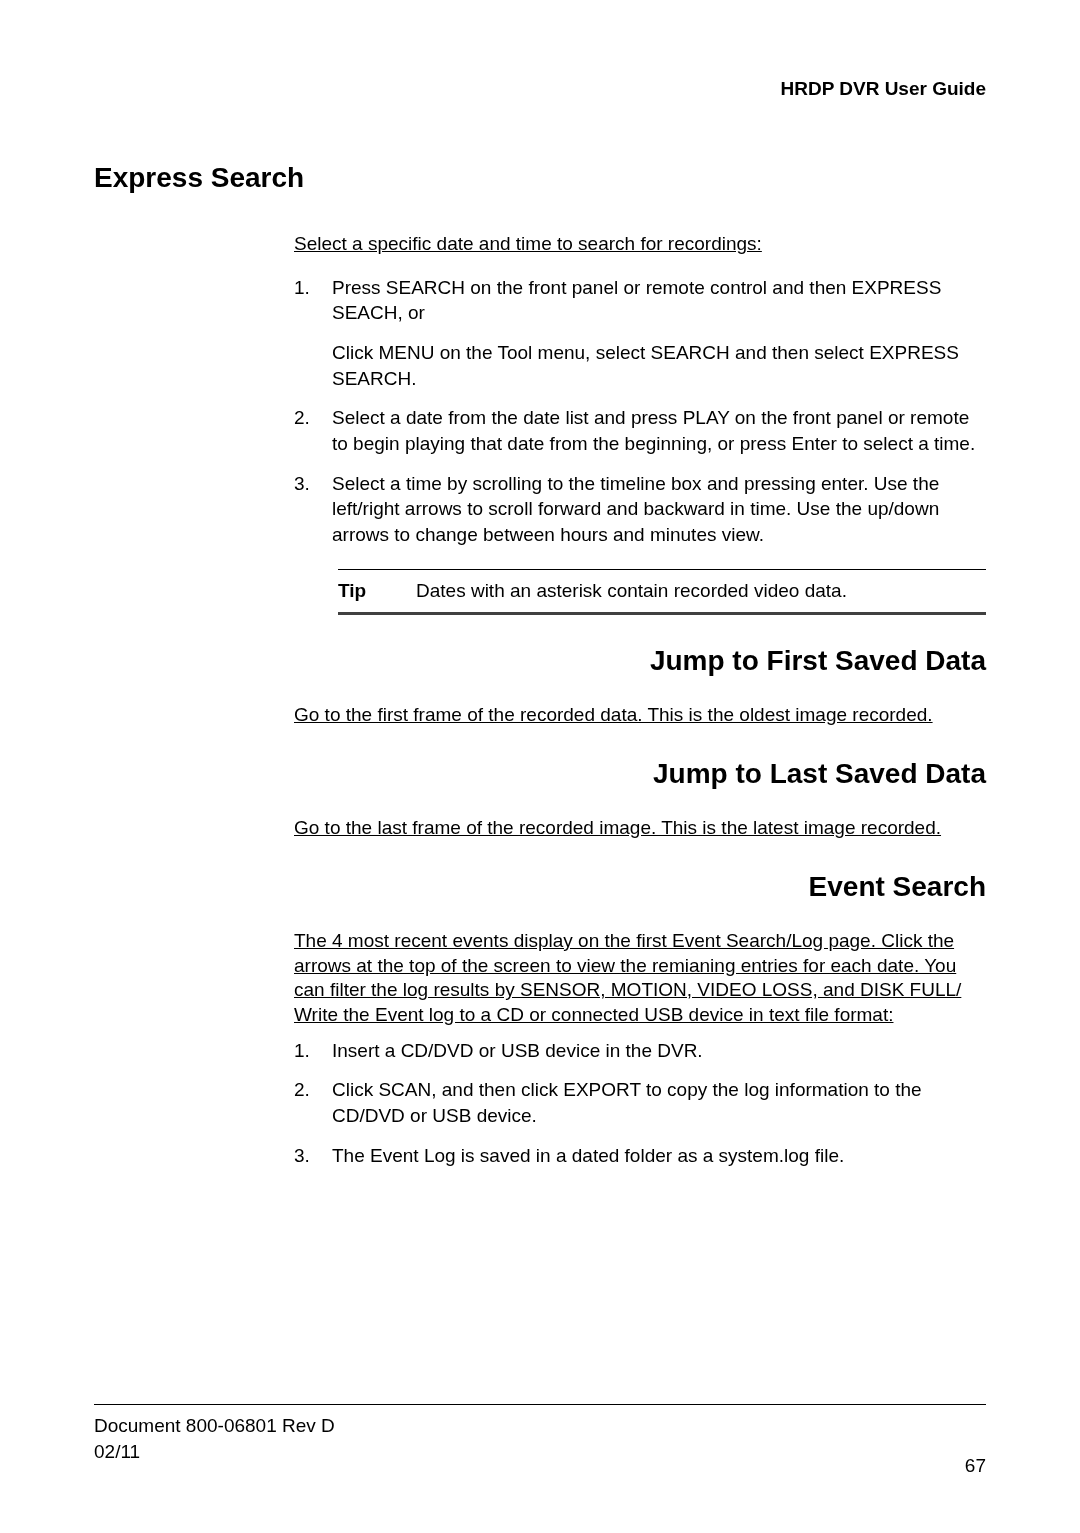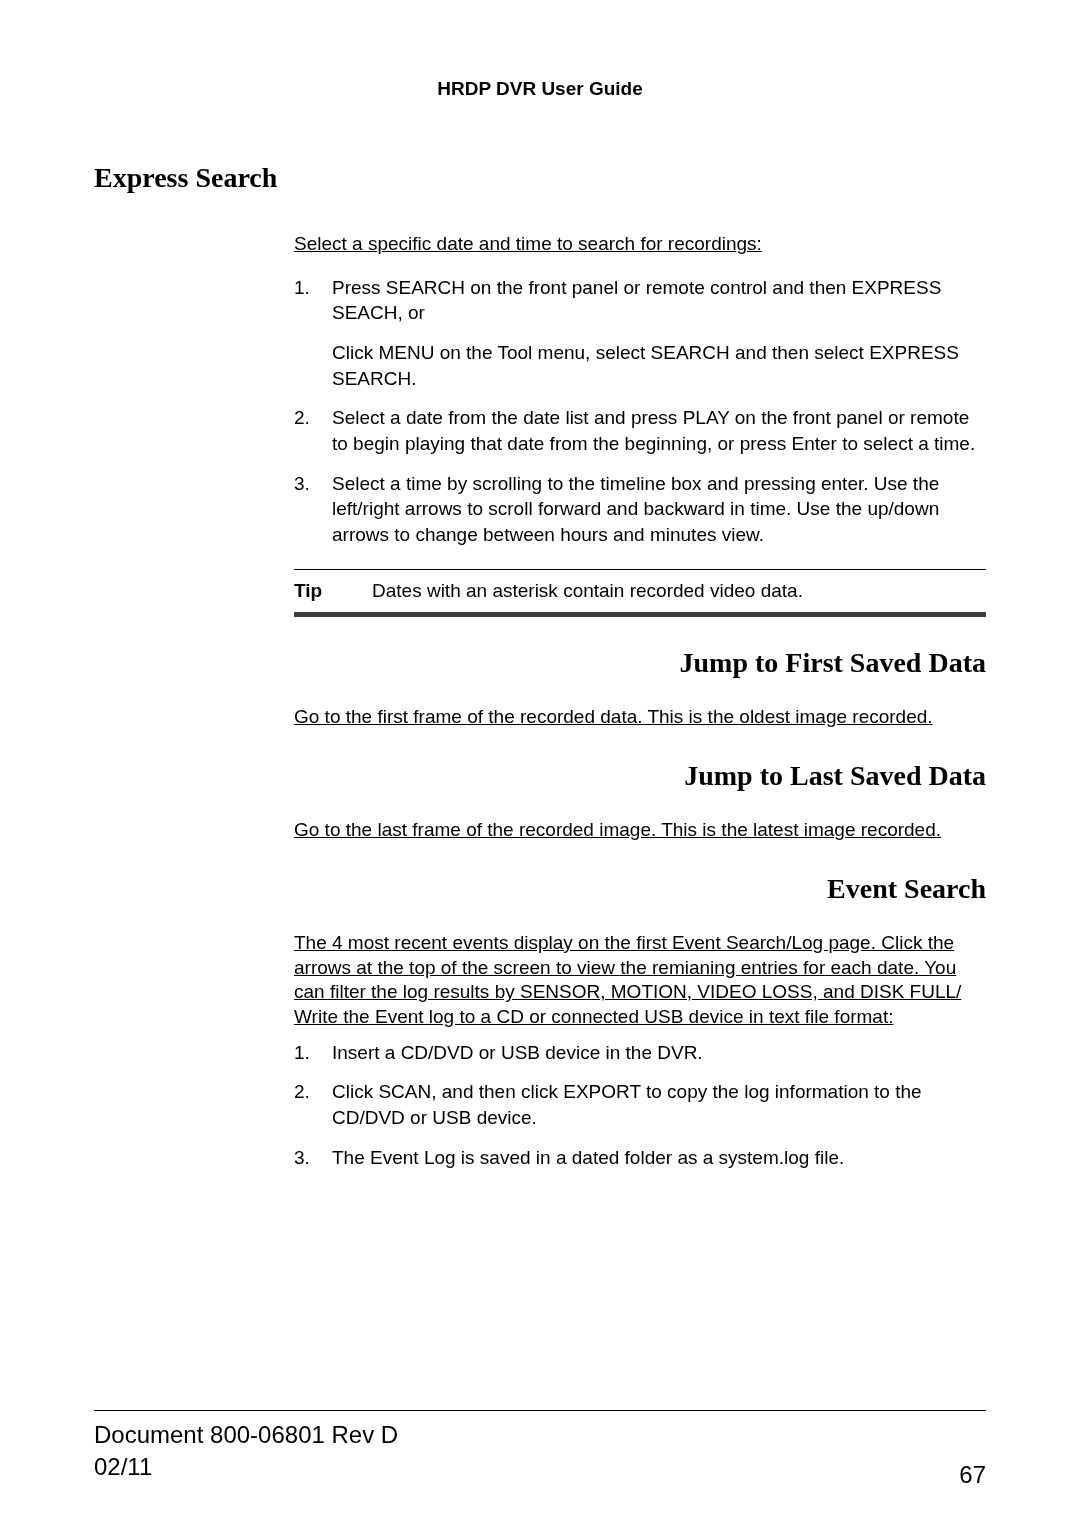--- a/index.html
+++ b/index.html
@@ -10,27 +10,27 @@
     body {
       width: 1080px;
       height: 1533px;
       background: #ffffff;
       font-family: Arial, Helvetica, sans-serif;
       color: #000000;
       position: relative;
       padding: 78px 94px 50px 94px;
     }
     .header {
-      text-align: center;
+      text-align: right;
       font-weight: bold;
       font-size: 19px;
       margin-bottom: 62px;
     }
     .section-heading {
-      font-family: Liberation Serif, serif;
+      font-family: Liberation Sans, sans-serif;
       font-weight: bold;
       font-size: 28px;
       margin-bottom: 38px;
     }
     .body-content {
       margin-left: 200px;
       margin-bottom: 30px;
     }
     .intro-text {
       font-size: 19px;
@@ -54,44 +54,45 @@
       content: counter(item) ".";
       position: absolute;
       left: 0;
       top: 0;
     }
     .list-sub {
       margin-top: 14px;
     }
     .tip-box {
       border-top: 1px solid #000;
-      border-bottom: 5px solid #404040;
+      border-bottom: 3px solid #404040;
       padding: 10px 0;
       margin-top: 22px;
       display: flex;
       font-size: 19px;
+      margin-left: 44px;
     }
     .tip-label {
       font-weight: bold;
       width: 78px;
       flex-shrink: 0;
     }
     .tip-text {
       flex: 1;
     }
     .footer {
       position: absolute;
-      bottom: 42px;
+      bottom: 54px;
       left: 94px;
       right: 94px;
       border-top: 1px solid #000;
       padding-top: 8px;
       display: flex;
       justify-content: space-between;
-      font-size: 24px;
+      font-size: 19px;
     }
     .footer-left {
       line-height: 1.35;
     }
     .footer-right {
       line-height: 1.35;
       margin-top: 40px;
     }
     .section-gap {
       margin-bottom: 26px;

